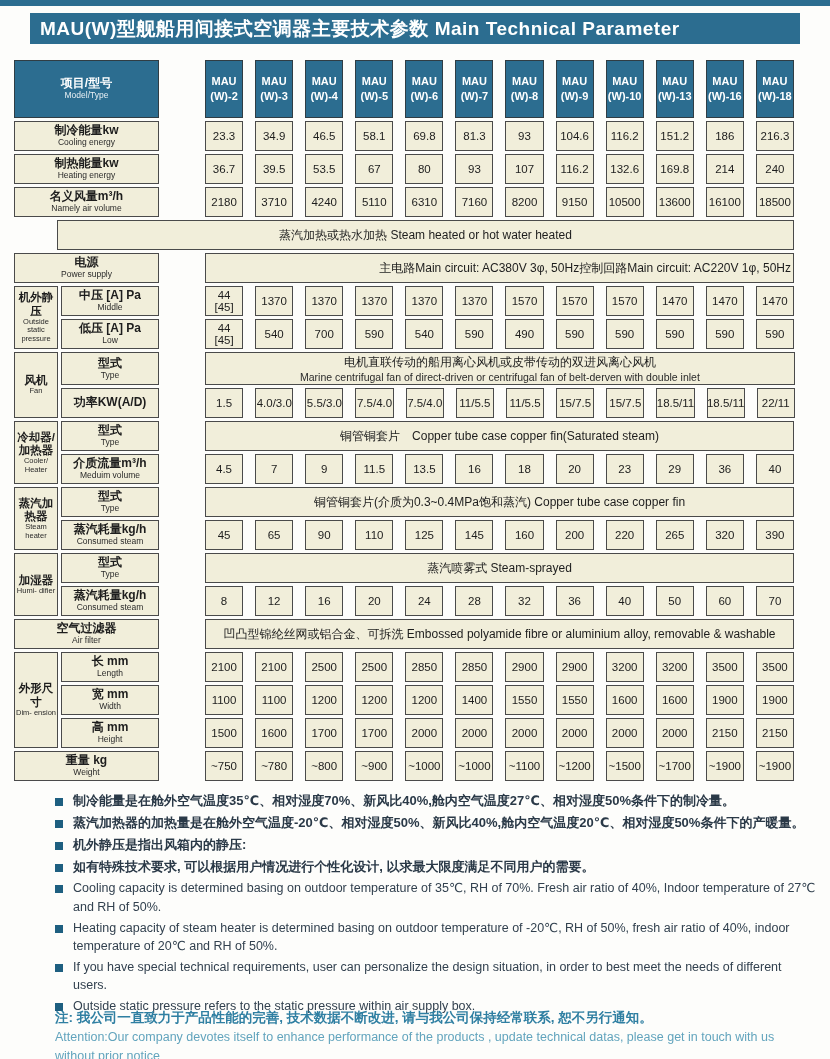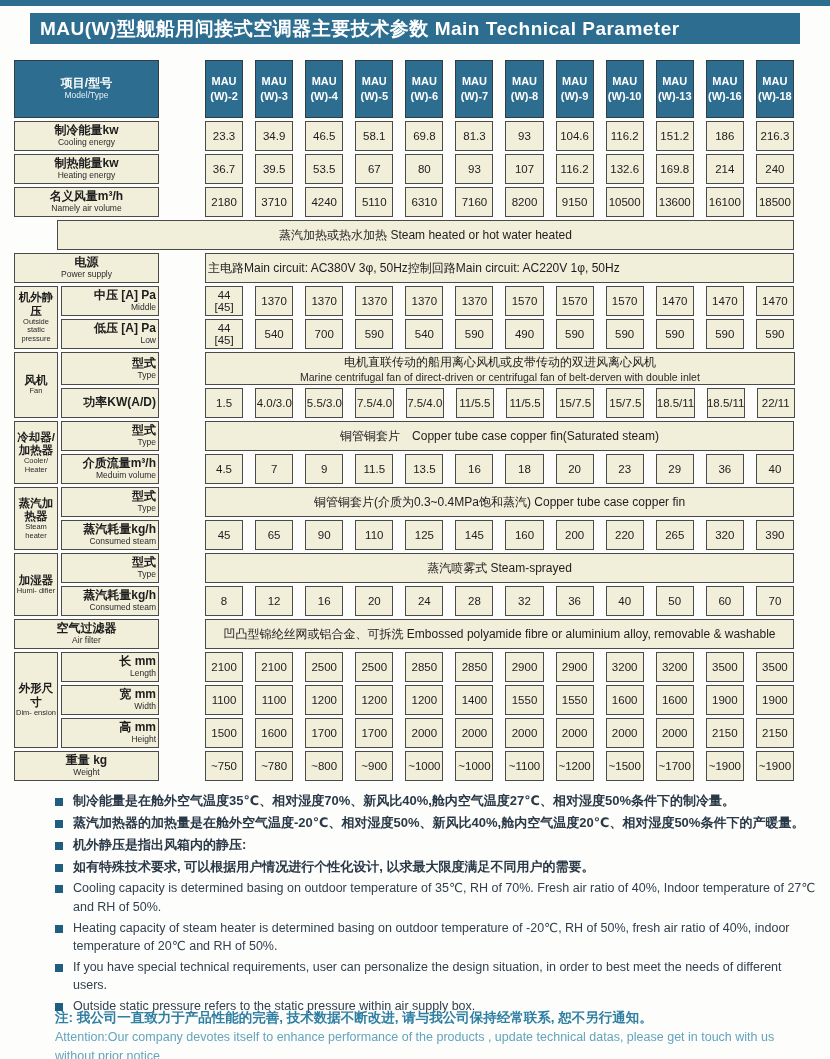--- a/index.html
+++ b/index.html
@@ -19,28 +19,28 @@
   .cell{
     background:#f1eeda;border:1.5px solid #4a4a4a;box-sizing:border-box;
     display:flex;flex-direction:column;justify-content:center;align-items:center;
     text-align:center;min-height:30px;padding:1px 2px;
   }
   .teal{background:#2c6d90;color:#fff;border-color:#303d44;}
   .teal .en{color:#e8f0f4;}
   .h-header{min-height:58px;}
   .label{width:145px;flex:none;}
   .glabel{width:44px;flex:none;padding:1px 1px;}
-  .slabel{width:98px;flex:none;align-items:flex-end;}
+  .slabel{width:98px;flex:none;}
   .gsub{flex:1;display:flex;flex-direction:column;gap:3px;}
   .cells{flex:1;display:flex;gap:12px;min-width:0;padding-left:43px;}
   .val{flex:1 1 0;font-size:11.5px;min-width:0;}
   .spancell{flex:1 1 0;font-size:12px;min-width:0;}
   .spancell .ln1{font-size:12px;}
   .spancell .ln2{font-size:10.5px;color:#2a2a2a;}
-  .segrow{display:flex;width:100%;justify-content:flex-start;align-items:center;}
+  .segrow{display:flex;width:100%;justify-content:flex-end;align-items:center;}
   .zh{font-size:12px;font-weight:600;line-height:1.15;}
   .en{font-size:8.5px;line-height:1.15;color:#2a2a2a;}
   .glabel .zh{font-size:11.5px;}
   .glabel .en{font-size:7.5px;}
   .model .zh{font-size:11px;font-weight:600;line-height:1.35;white-space:nowrap;}
   .notes{position:absolute;top:792px;left:55px;width:762px;display:flex;flex-direction:column;gap:3px;}
   .note{display:flex;align-items:flex-start;line-height:1.45;}
   .bullet{width:8px;height:8px;background:#1e5f80;flex:none;margin:6px 10px 0 0;}
   .note.zh-note{font-size:13px;font-weight:bold;color:#2a3947;}
   .note.en-note{font-size:12.5px;color:#32414f;}

